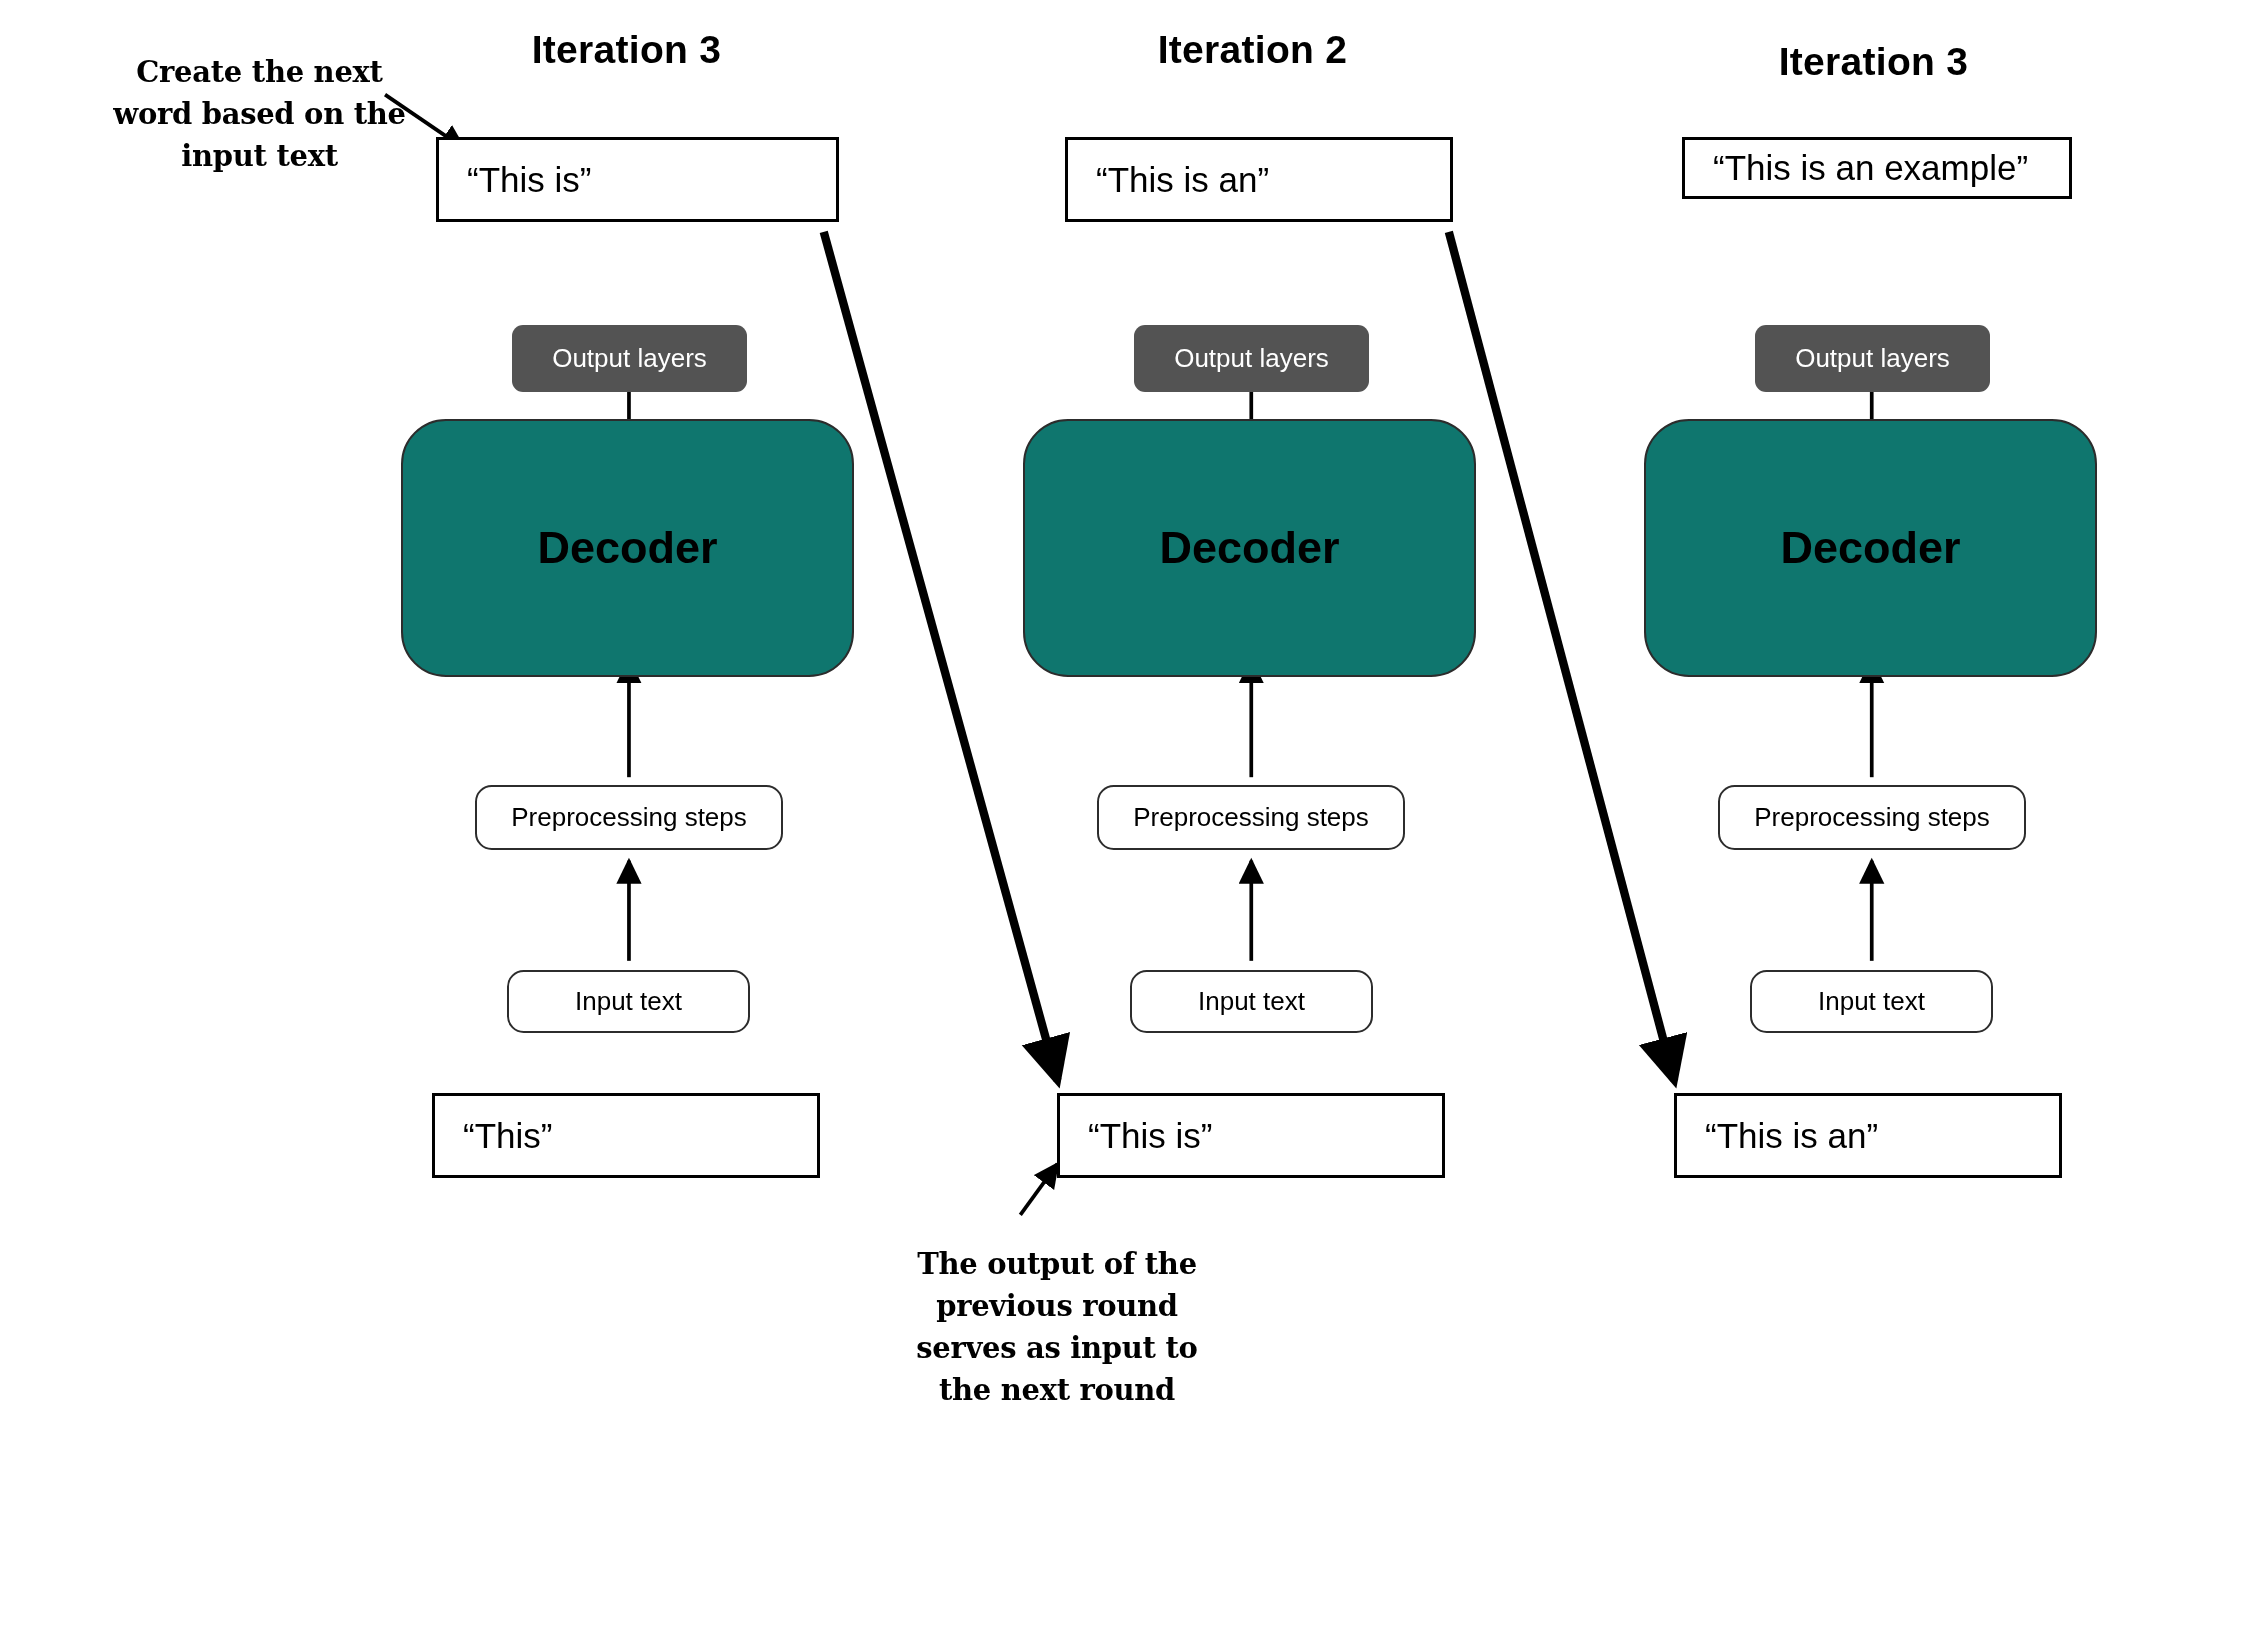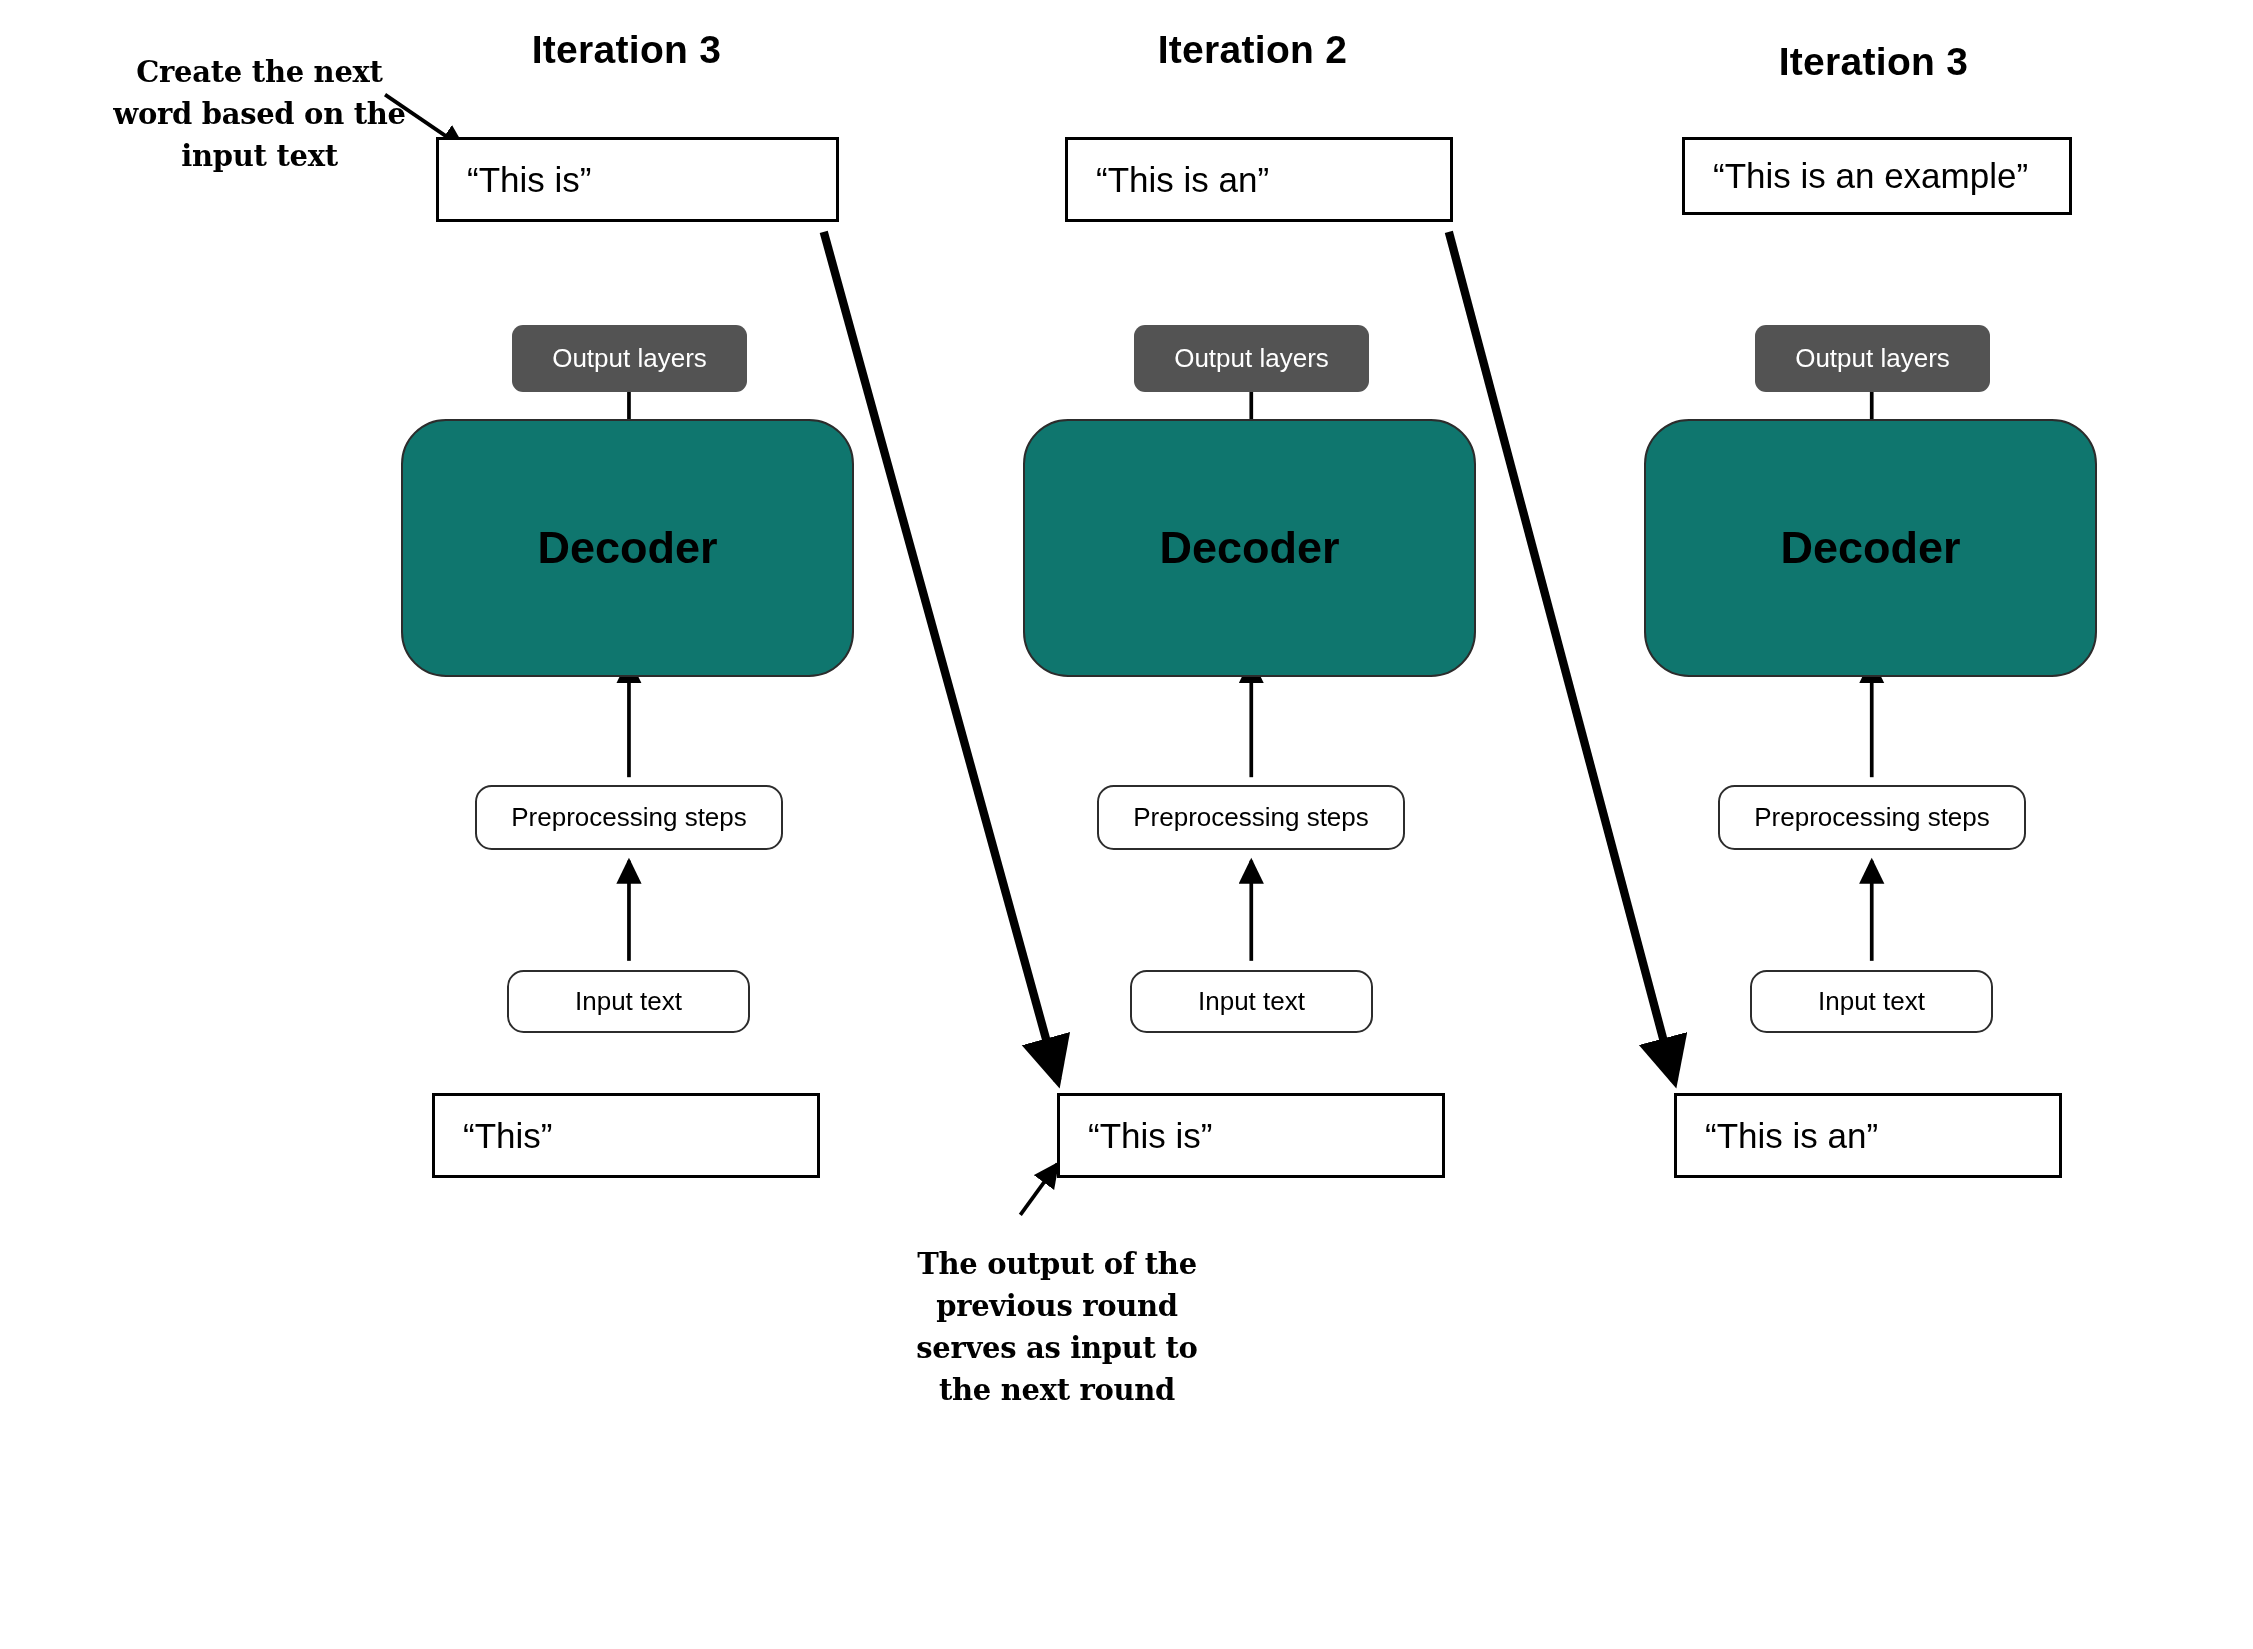--- a/index.html
+++ b/index.html
@@ -152,21 +152,21 @@
   <div class="col-title" style="left:427px; top:28px; width:399px;">Iteration 3</div>
   <div class="col-title" style="left:1053px; top:28px; width:399px;">Iteration 2</div>
   <div class="col-title" style="left:1674px; top:28px; width:399px;margin-top:12px;">Iteration 3</div>
 
   <div class="quote-box" style="left:436px; top:137px; width:403px; height:85px;">
     <span>“This is”</span>
   </div>
   <div class="quote-box" style="left:1065px; top:137px; width:388px; height:85px;">
     <span>“This is an”</span>
   </div>
-  <div class="quote-box" style="left:1682px; top:137px; width:390px; height:78px;">
+  <div class="quote-box" style="left:1682px; top:137px; width:390px; height:62px;">
     <span>“This is an example”</span>
   </div>
 
   <div class="output-layers" style="left:512px; top:278px; width:235px; height:67px;">Output layers</div>
   <div class="output-layers" style="left:1134px; top:278px; width:235px; height:67px;">Output layers</div>
   <div class="output-layers" style="left:1755px; top:278px; width:235px; height:67px;">Output layers</div>
 
   <div class="decoder" style="left:401px; top:419px; width:453px; height:258px;">Decoder</div>
   <div class="decoder" style="left:1023px; top:419px; width:453px; height:258px;">Decoder</div>
   <div class="decoder" style="left:1644px; top:419px; width:453px; height:258px;">Decoder</div>

